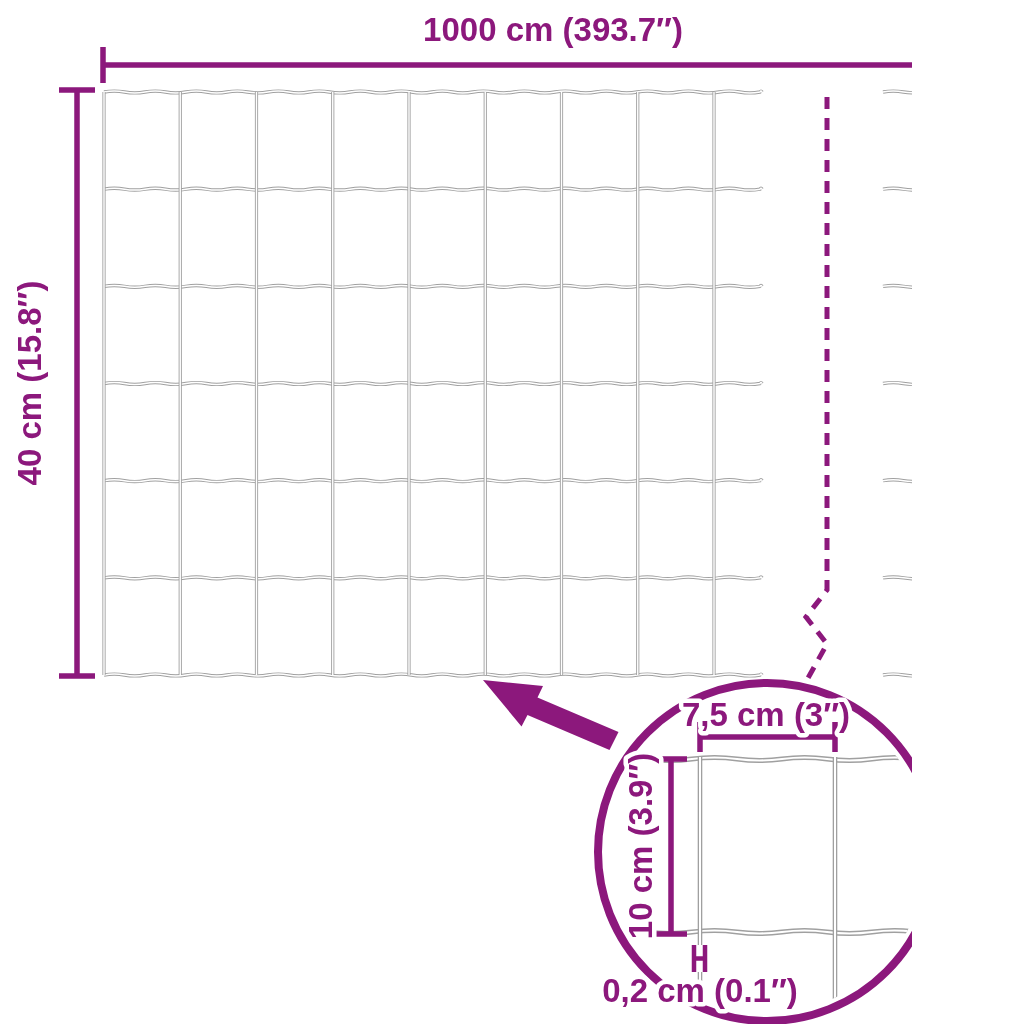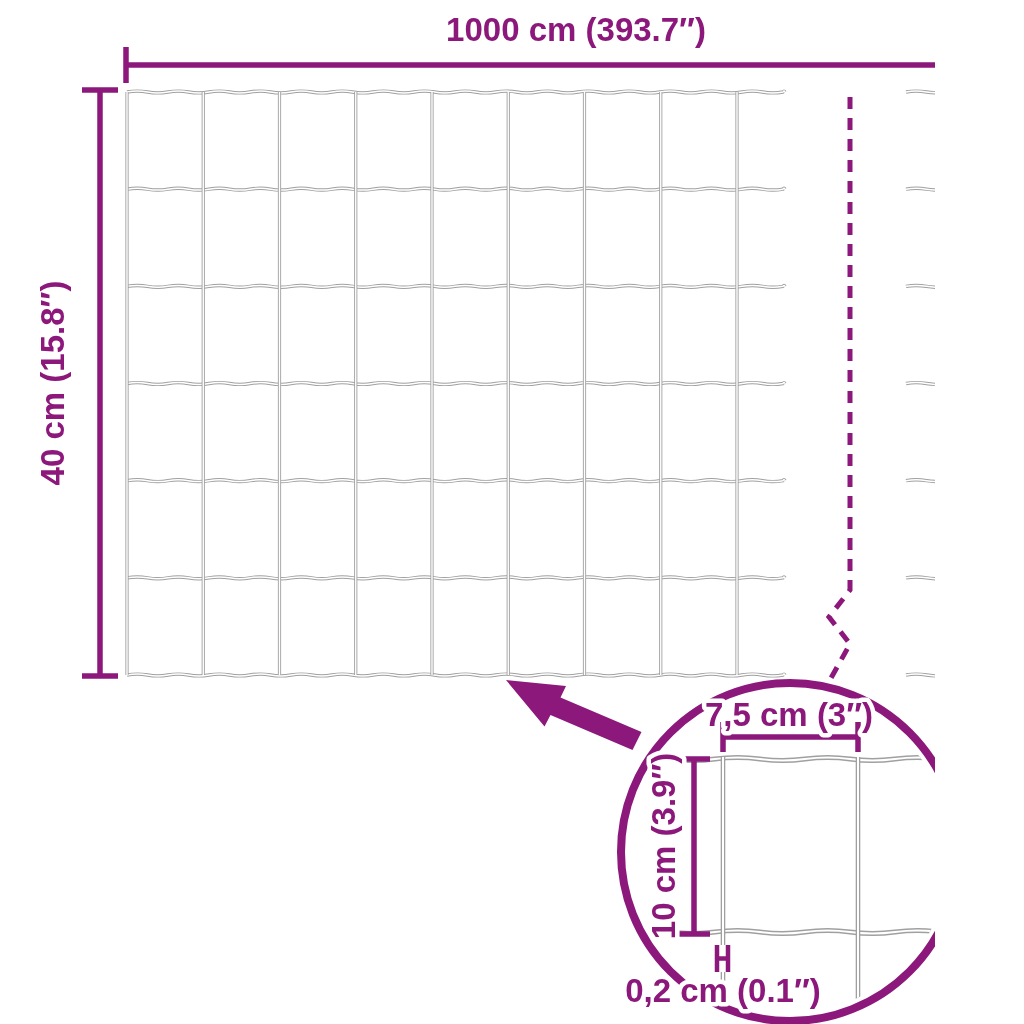--- a/index.html
+++ b/index.html
@@ -1,16 +1,16 @@
 <!DOCTYPE html>
 <html style="--accent: #8C187C; --wire: #A0A0A0; --bg: #FFFFFF;"><head>
 <meta charset="utf-8">
 <style>
   html,body{margin:0;padding:0;background:#fff;}
-  .stage{position:relative;width:912px;height:1024px;background:var(--bg,#fff);overflow:hidden;padding-left:23px;}
+  .stage{position:relative;width:912px;height:1024px;background:var(--bg,#fff);overflow:hidden;}
   svg{display:block;}
   .dim-line{stroke:var(--accent);stroke-width:5.5;fill:none;}
   .dash-line{stroke:var(--accent);stroke-width:5;fill:none;stroke-dasharray:12 9;}
   .arrow{fill:var(--accent);stroke:none;}
   .inset-circle{fill:none;stroke:var(--accent);stroke-width:8;}
   .wire-outer{fill:none;stroke:var(--wire);}
   .wire-inner{fill:none;stroke:#fff;}
   .lbl{fill:var(--accent);font-family:"Liberation Sans",sans-serif;font-weight:700;font-size:33px;}
   .halo{paint-order:stroke;stroke:#fff;stroke-width:9px;stroke-linejoin:round;}
   .thick-marker{stroke:var(--accent);stroke-width:4.5;fill:none;}

